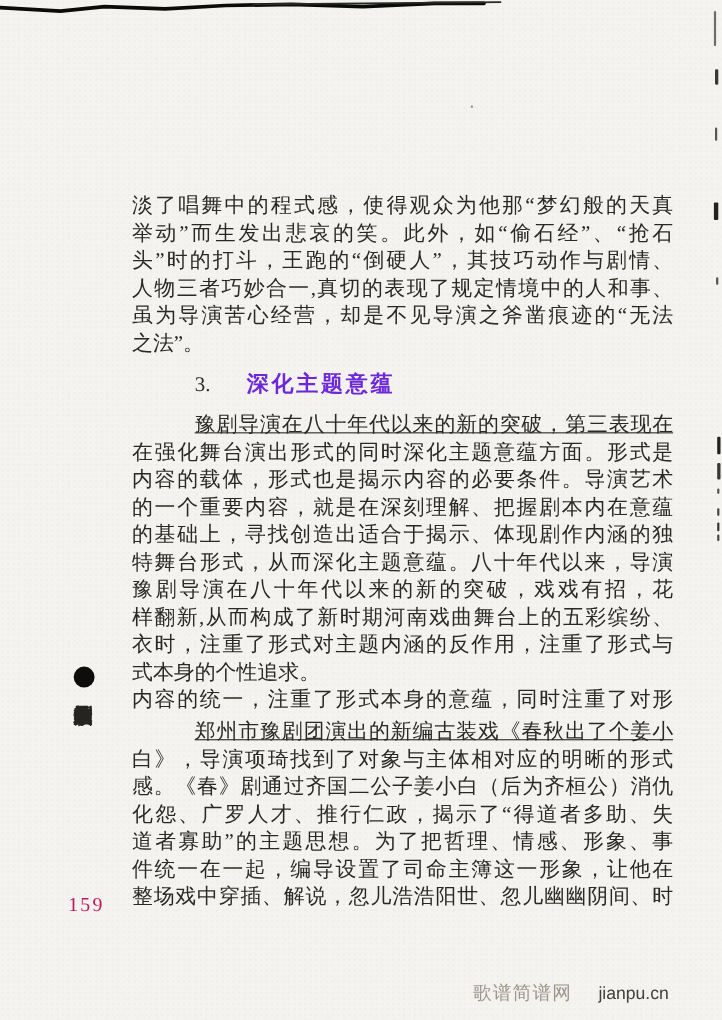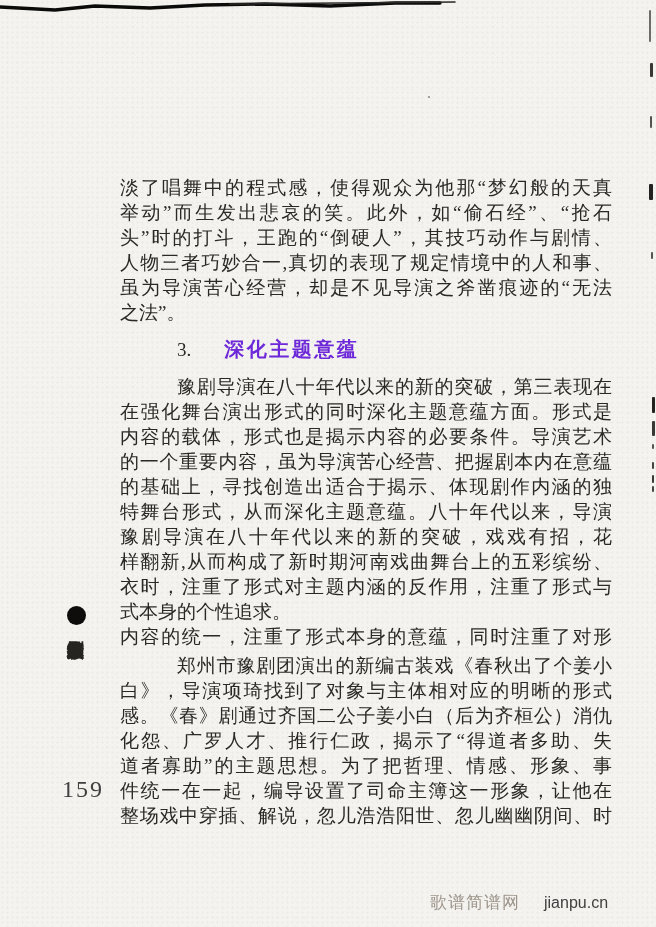--- a/index.html
+++ b/index.html
@@ -20,34 +20,34 @@
   .edge-dash{position:absolute;border-radius:1px;}
   .speck{position:absolute;width:2px;height:2px;border-radius:50%;background:#8b867e;}
 
   
   .bullet-dot{position:absolute;left:67px;top:606px;width:19px;height:19px;border-radius:50%;background:#0e0d0b;}
   .side-title{
     position:absolute;left:64px;top:628px;height:176px;
     writing-mode:vertical-rl;text-orientation:upright;
     font-size:17px;font-weight:700;color:#272521;letter-spacing:0px;line-height:22px;
   }
-  .page-number{position:absolute;left:62px;top:776px;font-size:24px;letter-spacing:2px;color:#404040;}
+  .page-number{position:absolute;left:62px;top:812px;font-size:18px;letter-spacing:2px;color:#be185d;}
 
   
   .content{
     position:absolute;left:120px;top:151px;width:492px;
     color:#2b2925;font-size:19px;margin-top:24px;
   }
   .line{
     height:25px;line-height:25px;
     text-align:justify;text-align-last:justify;
     white-space:normal;overflow:hidden;
   }
   .line.no-stretch{text-align-last:left;}
-  .line.indent{padding-left:57px;}
+  .line.indent{padding-left:57px;text-decoration:underline;}
   .heading{height:25px;line-height:25px;padding-left:57px;margin:12px 0 12px 0;}
   .h-num{font-size:19px;color:#2b2925;margin-right:33px;}
   .h-title{font-size:20px;font-weight:700;letter-spacing:2.5px;color:#6d28d9;}
   .para2{margin-top:0;}
   .para3{margin-top:4px;}
 
   
   .watermark{position:absolute;left:430px;top:891px;font-size:17px;white-space:nowrap;}
   .wm-name{color:#9d958b;letter-spacing:1px;}
   .wm-url{color:#404040;margin-left:24px;font-family:"Liberation Sans","DejaVu Sans",sans-serif;font-size:16px;}
@@ -94,21 +94,21 @@
     </div>
 
     <div class="heading">
       <span class="h-num">3.</span><span class="h-title">深化主题意蕴</span>
     </div>
 
     <div class="para2">
       <div class="line indent">豫剧导演在八十年代以来的新的突破，第三表现在</div>
       <div class="line">在强化舞台演出形式的同时深化主题意蕴方面。形式是</div>
       <div class="line">内容的载体，形式也是揭示内容的必要条件。导演艺术</div>
-      <div class="line">的一个重要内容，虽为导演苦心经营、把握剧本内在意蕴</div>
+      <div class="line">的一个重要内容，就是在深刻理解、把握剧本内在意蕴</div>
       <div class="line">的基础上，寻找创造出适合于揭示、体现剧作内涵的独</div>
       <div class="line">特舞台形式，从而深化主题意蕴。八十年代以来，导演</div>
       <div class="line">豫剧导演在八十年代以来的新的突破，戏戏有招，花</div>
       <div class="line">样翻新,从而构成了新时期河南戏曲舞台上的五彩缤纷、</div>
       <div class="line">衣时，注重了形式对主题内涵的反作用，注重了形式与</div>
       <div class="line no-stretch">式本身的个性追求。</div>
       <div class="line">内容的统一，注重了形式本身的意蕴，同时注重了对形</div>
     </div>
 
     <div class="para3">

